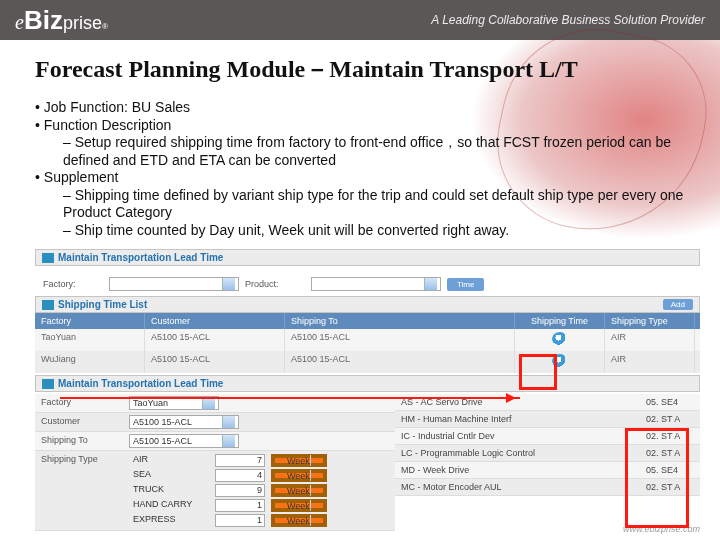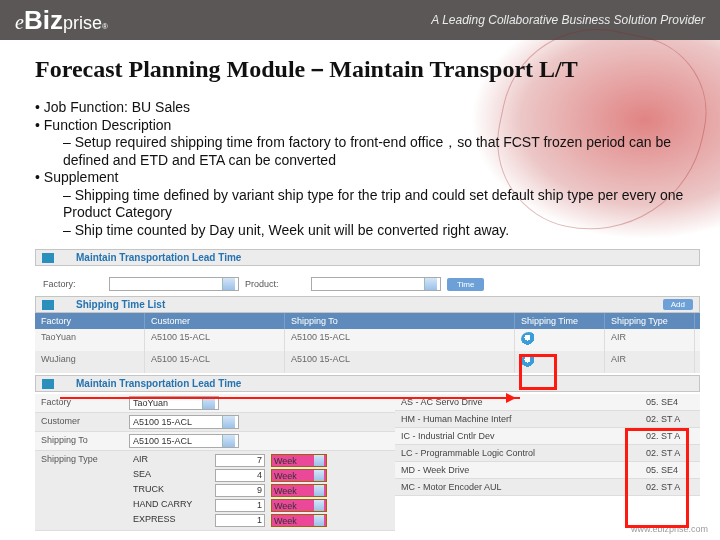--- a/index.html
+++ b/index.html
@@ -14,55 +14,55 @@
 .swirl { position: absolute; right: 0; top: 40px; width: 250px; height: 200px; background: radial-gradient(ellipse at 70% 40%, rgba(200,30,30,0.55), rgba(180,30,30,0.25) 50%, transparent 70%); z-index: 0; }
 .swirl::after { content: ""; position: absolute; width: 200px; height: 200px; border: 1px solid rgba(160,30,30,0.3); border-radius: 50% 40% 60% 45%; left: 30px; top: -10px; transform: rotate(12deg); }
 .content { position: relative; z-index: 1; padding: 8px 20px 0 35px; }
 .title { font-family: "Times New Roman", serif; font-size: 24px; font-weight: bold; color: #111; margin: 5px 0 14px 0; }
 .bullets { font-family: "Comic Sans MS", "Segoe Script", cursive, sans-serif; font-size: 14px; color: #111; line-height: 1.25; }
 .bullets ul { list-style: none; }
 .bullets .dot::before { content: "• "; }
 .bullets .dash { padding-left: 28px; }
 .bullets .dash::before { content: "– "; }
 .app { font-size: 9px; color: #333; margin-top: 10px; }
-.panel-hdr { background: #ececec; border: 1px solid #c5c5c5; padding: 2px 6px; display: flex; align-items: center; gap: 22px; margin-top: 2px; }
+.panel-hdr { background: #ececec; border: 1px solid #c5c5c5; padding: 2px 6px; display: flex; align-items: center; gap: 4px; margin-top: 2px; }
 .panel-hdr .pico { width: 12px; height: 10px; background: #2b8fbd; display: inline-block; }
 .panel-hdr .ptxt { color: #2573b0; font-weight: bold; font-size: 10px; }
 .addbtn { margin-left: auto; background: #6da0d6; color: #fff; font-size: 8px; padding: 1px 8px; border-radius: 2px; }
 .form-row { display: flex; align-items: center; gap: 6px; padding: 3px 8px; margin-top: 8px; }
 .lab { color: #555; font-size: 9px; width: 60px; }
 .sel { border: 1px solid #aaa; background: #fff; font-size: 9px; padding: 1px 3px; min-width: 100px; display: inline-flex; align-items: center; height: 14px; }
 .sel::after { content: ""; width: 12px; height: 12px; margin-left: auto; background: linear-gradient(#d4e5f8,#9cc1e8); border-left: 1px solid #9bb; }
 .btn { background: #6da0d6; color: #fff; font-size: 8px; padding: 2px 10px; border-radius: 2px; }
 .tblhead { display: flex; background: #5f8bbc; color: #fff; font-size: 9px; }
 .tblhead > div { padding: 3px 6px; border-right: 1px solid #7aa0cc; }
 .tblrow { display: flex; background: #f5f5f5; font-size: 9px; }
 .tblrow.alt { background: #ececec; }
 .tblrow > div { padding: 3px 6px; border-right: 1px solid #ddd; color: #666; overflow: hidden; white-space: nowrap; }
-.col-f { width: 110px; } .col-c { width: 140px; } .col-s { width: 230px; } .col-st { width: 90px; } .col-ty { width: 90px; }
+.col-f { width: 110px; } .col-c { width: 140px; } .col-s { width: 230px; } .col-st { width: 90px; text-align: center; } .col-ty { width: 90px; }
 .mag { display: inline-block; width: 16px; height: 14px; background: radial-gradient(circle at 40% 40%, #fff 0 3px, #3a9dd9 3px 7px, transparent 7px); border-radius: 50%; position: relative; }
 .grid2 { display: flex; margin-top: 2px; }
 .grid2 .left { width: 360px; }
 .grid2 .right { flex: 1; }
 .kv { display: flex; font-size: 9px; background: #f5f5f5; border-bottom: 1px solid #ddd; }
 .kv.alt { background: #ececec; }
 .kv .k { width: 90px; padding: 3px 6px; color: #555; }
 .kv .v { padding: 2px 4px; }
 .pair { display: flex; gap: 6px; padding: 1px 4px; }
 .num { border: 1px solid #aaa; background: #fff; width: 50px; height: 13px; text-align: right; padding: 0 2px; }
-.unit { border: 1px solid #a16207; background: #ec4899; width: 56px; height: 13px; padding: 0 2px; display: inline-flex; align-items: center; }
+.unit { border: 4px solid #a16207; background: #f97316; width: 56px; height: 13px; padding: 0 12px; display: inline-flex; align-items: center; }
 .unit::after { content: ""; width: 10px; height: 11px; background: linear-gradient(#d4e5f8,#9cc1e8); margin-left: auto; }
 .rrow { display: flex; font-size: 9px; border-bottom: 1px solid #ddd; background: #f5f5f5; }
 .rrow.alt { background: #ececec; }
 .rrow .desc { flex: 1; padding: 3px 6px; color: #444; }
 .rrow .code { width: 60px; padding: 3px 6px; color: #444; }
 .arrow { position: absolute; height: 2px; background: #ff1a11; z-index: 5; }
 .arrow::after { content: ""; position: absolute; right: -1px; top: -4px; border: 5px solid transparent; border-left: 10px solid #ff1a11; }
 .bigbox { position: absolute; border: 3px solid #ff1a11; z-index: 6; }
-.footer-url { position: absolute; right: 12px; bottom: 6px; font-size: 9px; color: #9b9b9b; z-index: 3; text-align: center;}
+.footer-url { position: absolute; right: 20px; bottom: 6px; font-size: 9px; color: #9b9b9b; font-style: italic; z-index: 3; text-align: center;}
 </style>
 </head>
 <body>
 
 <div class="header-bar">
   <div class="logo">
     <span class="logo-e">e</span>
     <span class="logo-b">Biz</span>
     <span class="logo-rest">prise</span>
     <span class="logo-r">®</span>

